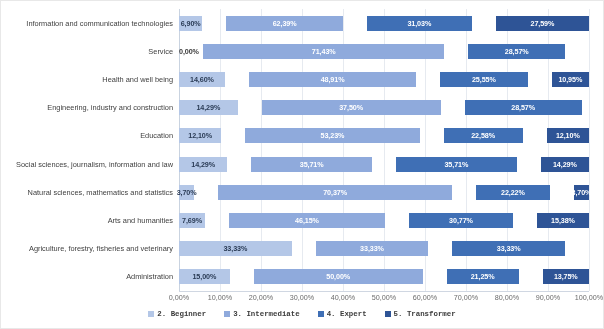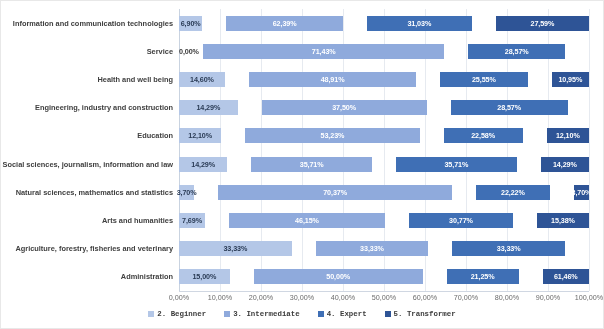--- a/index.html
+++ b/index.html
@@ -110,21 +110,21 @@
     top: 8px;
     width: 176px;
     height: 282px;
   }
   .cat-label {
     position: absolute;
     right: 4px;
     width: 172px;
     text-align: right;
     font-size: 7.4px;
-    font-weight: bold;
+    font-weight: normal;
     color: #404040;
     line-height: 15px;
     height: 15px;
     white-space: nowrap;
     overflow: visible;
   }
 
   
   #x-axis-line {
     position: absolute;
@@ -227,21 +227,21 @@
           <div class="bar-track">
             <div class="seg s0" style="width: 55px;">14,60%</div>
             <div class="seg s1" style="width: 200.531px;">48,91%</div>
             <div class="seg s2" style="width: 104.755px;">25,55%</div>
             <div class="seg s3" style="width: 44.895px;">10,95%</div>
           </div>
         </div>
         <div class="bar-row" style="top: 91.2px;">
           <div class="bar-track">
             <div class="seg s0" style="width: 58.589px;">14,29%</div>
-            <div class="seg s1" style="width: 165px; text-align: center;">37,50%</div>
+            <div class="seg s1" style="width: 179px; text-align: center;">37,50%</div>
             <div class="seg s2" style="width: 117.137px;">28,57%</div>
           </div>
         </div>
         <div class="bar-row" style="top: 119.4px;">
           <div class="bar-track">
             <div class="seg s0" style="width: 49.61px;">12,10%</div>
             <div class="seg s1" style="width: 204px;">53,23%</div>
             <div class="seg s2" style="width: 92.578px;">22,58%</div>
             <div class="seg s3" style="width: 49.61px;">12,10%</div>
           </div>
@@ -278,21 +278,21 @@
             <div class="seg s3 zero">
               <span class="zlabel">0,0</span>
             </div>
           </div>
         </div>
         <div class="bar-row" style="top: 260.4px;">
           <div class="bar-track">
             <div class="seg s0" style="width: 61.5px;">15,00%</div>
             <div class="seg s1" style="width: 205px;">50,00%</div>
             <div class="seg s2" style="width: 87.125px;">21,25%</div>
-            <div class="seg s3" style="width: 56.375px;">61,46%</div>
+            <div class="seg s3" style="width: 56.375px;">13,75%</div>
           </div>
         </div>
       </div>
   </div>
 
   <div id="cat-labels">
       <div class="cat-label" style="top: 6.6px;">Information and communication technologies</div>
       <div class="cat-label" style="top: 34.8px;">Service</div>
       <div class="cat-label" style="top: 63px;">Health and well being</div>
       <div class="cat-label" style="top: 91.2px;">Engineering, industry and construction</div>

